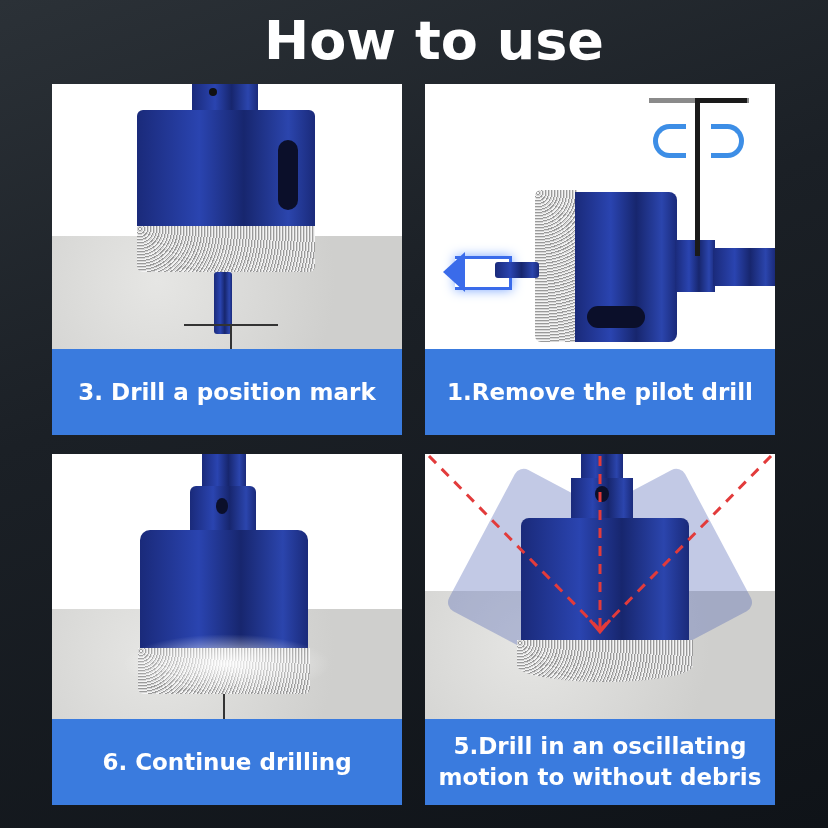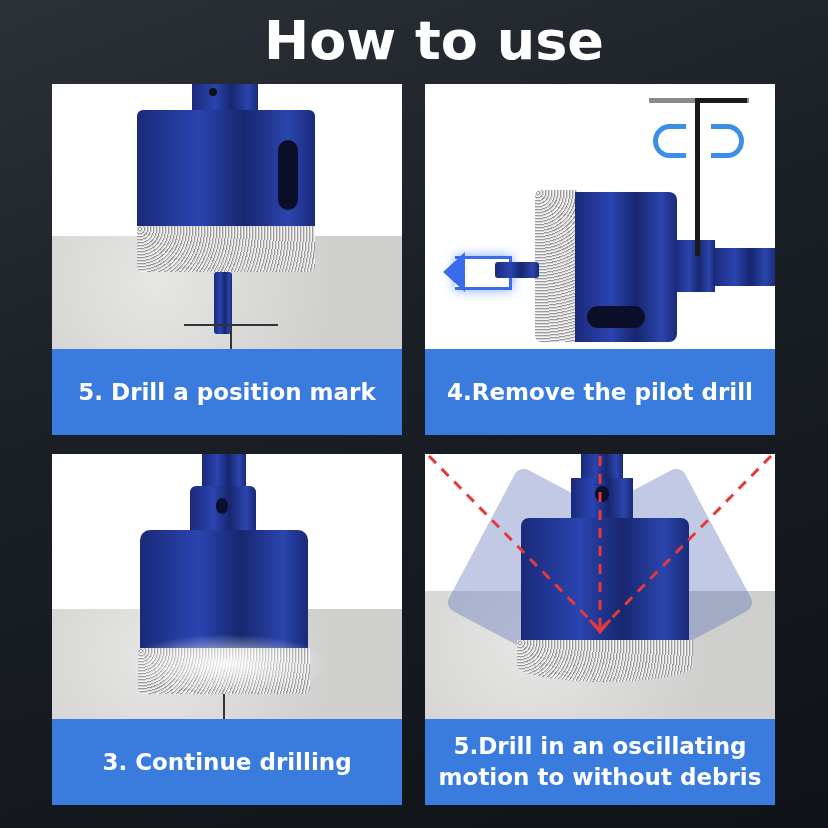--- a/index.html
+++ b/index.html
@@ -33,58 +33,58 @@
     <div class="abs blue" style="left:140px;top:0;width:66px;height:30px;"></div>
     <div class="abs" style="left:157px;top:4px;width:8px;height:8px;border-radius:50%;background:#111;"></div>
     <div class="abs blue" style="left:85px;top:26px;width:178px;height:118px;border-radius:6px 6px 0 0;"></div>
     <div class="abs" style="left:226px;top:56px;width:20px;height:70px;border-radius:10px;background:#0b0f2a;"></div>
     <div class="abs grit" style="left:85px;top:142px;width:178px;height:46px;border-radius:0 0 6px 6px;"></div>
     <div class="abs blue" style="left:162px;top:188px;width:18px;height:62px;border-radius:3px;"></div>
     <div class="abs" style="left:132px;top:240px;width:94px;height:2px;background:#333;"></div>
     <div class="abs" style="left:178px;top:240px;width:2px;height:25px;background:#333;"></div>
   </div>
   <div class="caption">
-    <span>5. Drill a position mark</span>
+    <span>3. Drill a position mark</span>
   </div>
 </div>
 
 <div class="panel p2">
   <div class="illus">
     <div class="abs grit" style="left:110px;top:106px;width:42px;height:152px;border-radius:6px 0 0 6px;"></div>
     <div class="abs blue" style="left:150px;top:108px;width:102px;height:150px;border-radius:0 8px 8px 0;"></div>
     <div class="abs" style="left:162px;top:222px;width:58px;height:22px;border-radius:11px;background:#0b0f2a;"></div>
     <div class="abs blue" style="left:250px;top:156px;width:40px;height:52px;"></div>
     <div class="abs blue" style="left:288px;top:164px;width:62px;height:38px;"></div>
     <div class="abs" style="left:224px;top:14px;width:100px;height:5px;background:#8a8a8a;"></div>
     <div class="abs" style="left:272px;top:14px;width:50px;height:5px;background:#1a1a1a;"></div>
     <div class="abs" style="left:270px;top:14px;width:5px;height:158px;background:#1a1a1a;"></div>
     <div class="abs" style="left:228px;top:40px;width:28px;height:24px;border:5px solid #3d8ee6;border-right:none;border-radius:50% 0 0 50%;"></div>
     <div class="abs" style="left:286px;top:40px;width:28px;height:24px;border:5px solid #3d8ee6;border-left:none;border-radius:0 50% 50% 0;"></div>
     <div class="abs" style="left:30px;top:172px;width:54px;height:28px;border:3px solid #3a6bea;border-left:none;box-shadow:0 0 12px #7aa6ff;"></div>
     <div class="abs" style="left:18px;top:168px;width:0;height:0;border-top:20px solid transparent;border-bottom:20px solid transparent;border-right:22px solid #3a6bea;"></div>
     <div class="abs blue" style="left:70px;top:178px;width:44px;height:16px;border-radius:3px;"></div>
   </div>
   <div class="caption">
-    <span>4.Remove the pilot drill</span>
+    <span>1.Remove the pilot drill</span>
   </div>
 </div>
 
 <div class="panel p3">
   <div class="illus">
     <div class="floor" style="top:155px;"></div>
     <div class="abs blue" style="left:150px;top:0;width:44px;height:40px;"></div>
     <div class="abs blue" style="left:138px;top:32px;width:66px;height:46px;border-radius:6px 6px 0 0;"></div>
     <div class="abs" style="left:164px;top:44px;width:12px;height:16px;border-radius:50%;background:#0b0f2a;"></div>
     <div class="abs blue" style="left:88px;top:76px;width:168px;height:120px;border-radius:10px 10px 0 0;"></div>
     <div class="abs grit" style="left:86px;top:194px;width:172px;height:46px;border-radius:0 0 6px 6px;"></div>
     <div class="abs" style="left:70px;top:180px;width:210px;height:60px;border-radius:50%;background:radial-gradient(ellipse,rgba(255,255,255,.85),rgba(255,255,255,0) 70%);"></div>
     <div class="abs" style="left:171px;top:240px;width:2px;height:25px;background:#333;"></div>
   </div>
   <div class="caption">
-    <span>3. Continue drilling</span>
+    <span>6. Continue drilling</span>
   </div>
 </div>
 
 <div class="panel p4">
   <div class="illus">
     <div class="floor" style="top:137px;"></div>
     <div class="abs" style="left:50px;top:30px;width:120px;height:160px;background:rgba(80,100,180,.35);transform:rotate(28deg);border-radius:10px;"></div>
     <div class="abs" style="left:180px;top:30px;width:120px;height:160px;background:rgba(80,100,180,.35);transform:rotate(-28deg);border-radius:10px;"></div>
     <div class="abs blue" style="left:156px;top:0;width:42px;height:26px;"></div>
     <div class="abs blue" style="left:146px;top:24px;width:62px;height:46px;"></div>

